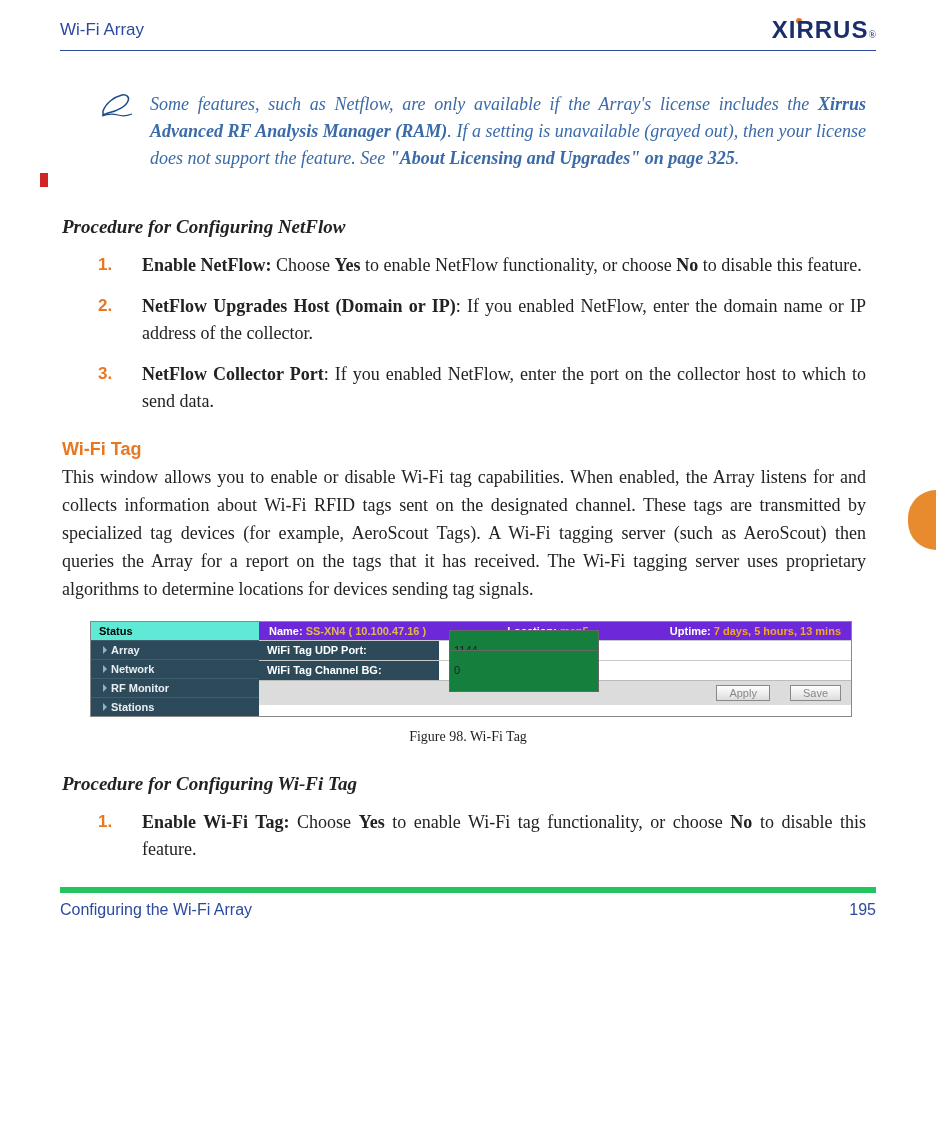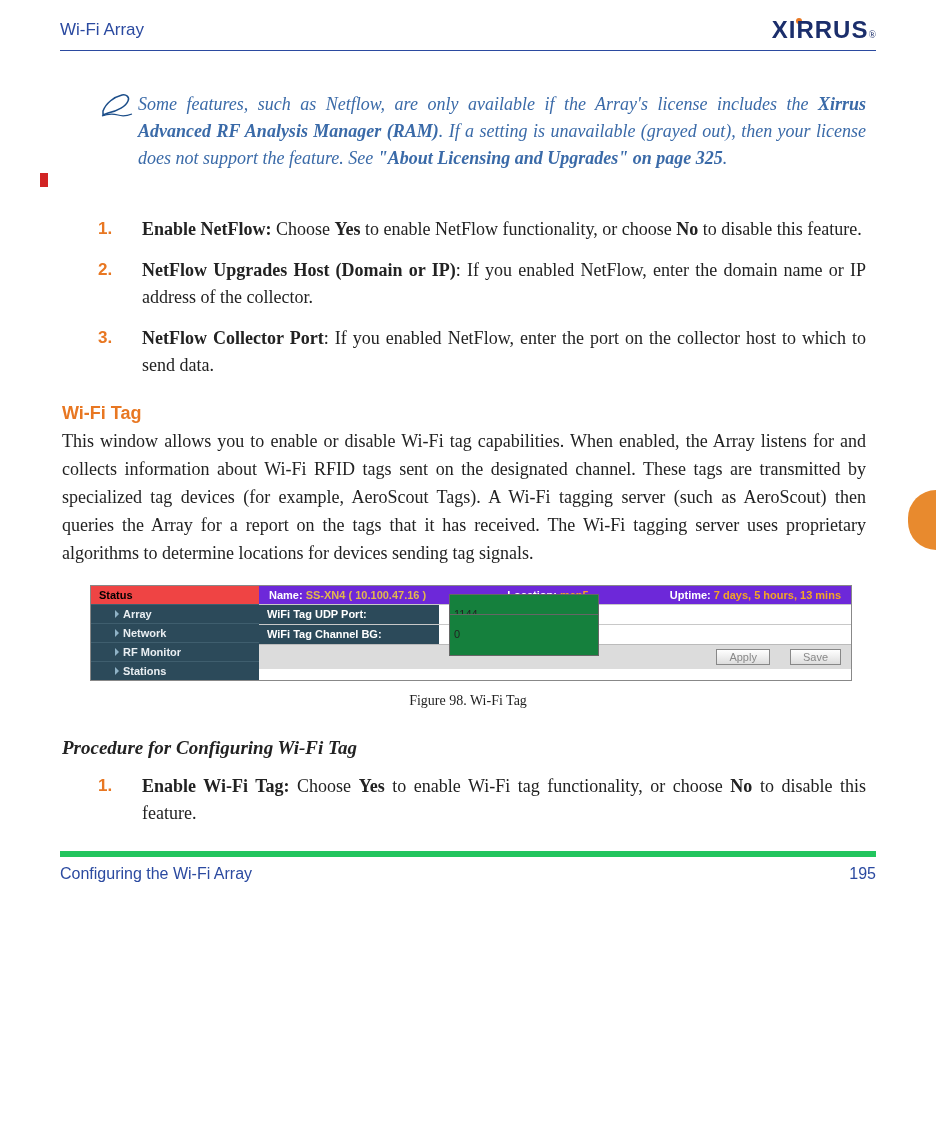--- a/index.html
+++ b/index.html
@@ -52,21 +52,21 @@
     position: absolute;
     left: 24px;
     top: 2px;
     width: 6px;
     height: 6px;
     background: #e87722;
     border-radius: 50%;
   }
   .note-block {
     display: flex;
-    gap: 4px;
+    gap: 16px;
     margin-left: 40px;
     margin-right: 10px;
     margin-bottom: 44px;
     position: relative;
   }
   .note-icon {
     flex: 0 0 auto;
     color: #1b4d89;
   }
   .note-text {
@@ -146,27 +146,27 @@
     font-size: 11px;
     width: 760px;
   }
   .ui-row { display: flex; }
   .ui-side {
     width: 168px;
     background: #2c4a5a;
     color: #fff;
   }
   .ui-side-head {
-    background: #ef4444;
+    background: #5eead4;
     color: #000;
     font-weight: bold;
     padding: 3px 8px;
   }
   .ui-side-item {
-    padding: 3px 24px;
+    padding: 3px 12px;
     border-top: 1px solid #3f5e6e;
     color: #e9eef2;
     font-weight: bold;
     display: flex;
     align-items: center;
     gap: 4px;
   }
   .ui-side-caret {
     display: inline-block;
     width: 0; height: 0;
@@ -280,20 +280,21 @@
       <svg width="34" height="28" viewBox="0 0 34 28">
         <path d="M3 20 C6 12, 14 6, 22 4 C26 3, 30 6, 28 10 C26 15, 18 20, 8 22 L3 24 Z" fill="none" stroke="#1b4d89" stroke-width="1.5"></path>
         <path d="M2 25 Q10 22 18 24 Q24 26 32 23" fill="none" stroke="#1b4d89" stroke-width="1.2"></path>
       </svg>
     </div>
     <div class="note-text">
       <span>Some features, such as Netflow, are only available if the Array's license includes the </span><span class="note-bold-ital">Xirrus Advanced RF Analysis Manager (RAM)</span><span>. If a setting is unavailable (grayed out), then your license does not support the feature. See </span><span class="note-bold-ital">"About Licensing and Upgrades" on page 325</span><span>.</span>
     </div>
   </div>
 
+  <div class="subhead-ital">Procedure for Configuring NetFlow</div>
   <ol class="numbered">
     <li>
       <span class="li-num">1.</span>
       <span class="strong">Enable NetFlow:</span><span> Choose </span><span class="strong">Yes</span><span> to enable NetFlow functionality, or choose </span><span class="strong">No</span><span> to disable this feature.</span>
     </li>
     <li>
       <span class="li-num">2.</span>
       <span class="strong">NetFlow Upgrades Host (Domain or IP)</span><span>: If you enabled NetFlow, enter the domain name or IP address of the collector.</span>
     </li>
     <li>

